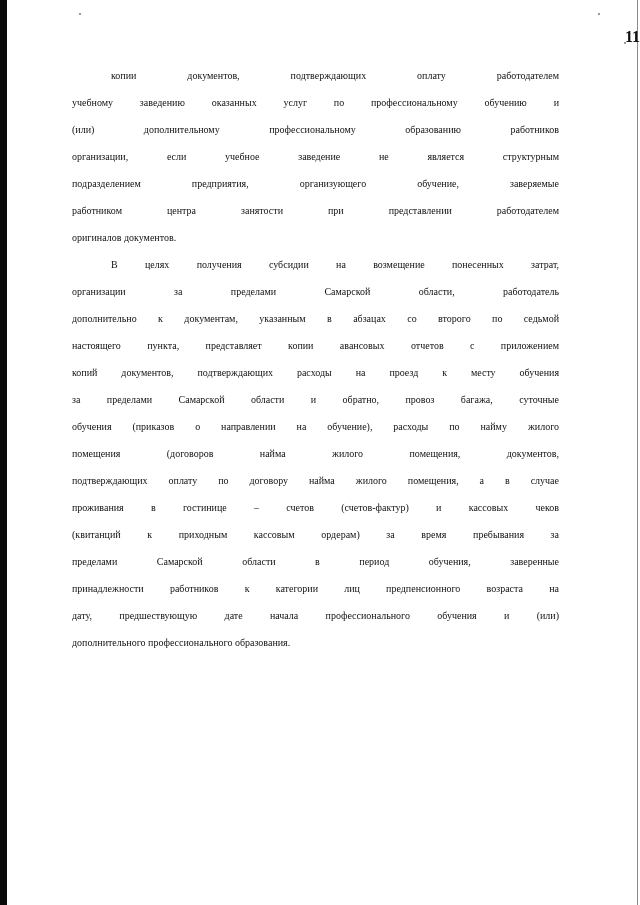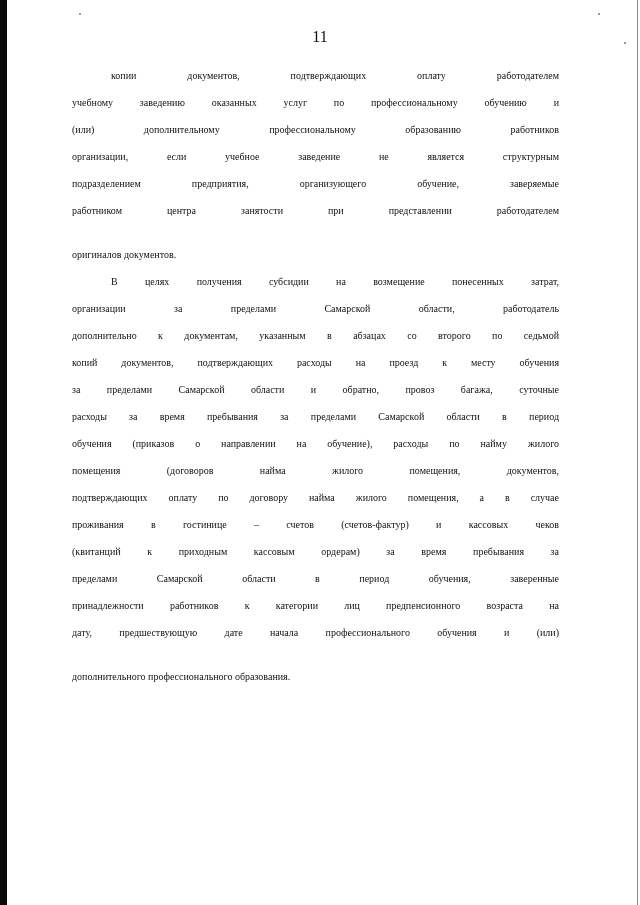--- a/index.html
+++ b/index.html
@@ -29,42 +29,42 @@
       top: 0;
       width: 1px;
       height: 905px;
       background: #8a8a8a;
     }
     .page-number {
       position: absolute;
       top: 27px;
       left: 0;
       width: 640px;
-      text-align: center;
+      text-align: right;
       font-size: 16px;
       line-height: 20px;
+      font-weight: bold;
     }
     .text-body {
       position: absolute;
       left: 72px;
       top: 62px;
       width: 487px;
       font-size: 10px;
       line-height: 27px;
     }
     .line {
       display: block;
       text-align: justify;
       text-align-last: justify;
       white-space: nowrap;
       height: 27px;
     }
     .line.last {
       text-align-last: left;
-      margin-top: 17px;
     }
     .line.indent {
       padding-left: 39px;
     }
     .speck {
       position: absolute;
       width: 2px;
       height: 2px;
       background: #9a9a9a;
     }
@@ -90,23 +90,23 @@
     <span class="line">организации, если учебное заведение не является структурным</span>
     <span class="line">подразделением предприятия, организующего обучение, заверяемые</span>
     <span class="line">работником центра занятости при представлении работодателем</span>
     <span class="line last">оригиналов документов.</span>
   </div>
 
   <div class="para-block">
     <span class="line indent">В целях получения субсидии на возмещение понесенных затрат,</span>
     <span class="line">организации за пределами Самарской области, работодатель</span>
     <span class="line">дополнительно к документам, указанным в абзацах со второго по седьмой</span>
+    <span class="line">настоящего пункта, представляет копии авансовых отчетов с приложением</span>
     <span class="line">копий документов, подтверждающих расходы на проезд к месту обучения</span>
     <span class="line">за пределами Самарской области и обратно, провоз багажа, суточные</span>
-    <span class="line">расходы за время пребывания за пределами Самарской области в период</span>
     <span class="line">обучения (приказов о направлении на обучение), расходы по найму жилого</span>
     <span class="line">помещения (договоров найма жилого помещения, документов,</span>
     <span class="line">подтверждающих оплату по договору найма жилого помещения, а в случае</span>
     <span class="line">проживания в гостинице – счетов (счетов-фактур) и кассовых чеков</span>
     <span class="line">(квитанций к приходным кассовым ордерам) за время пребывания за</span>
     <span class="line">пределами Самарской области в период обучения, заверенные</span>
   </div>
 
   <div class="para-block">
     <span class="line">принадлежности работников к категории лиц предпенсионного возраста на</span>

